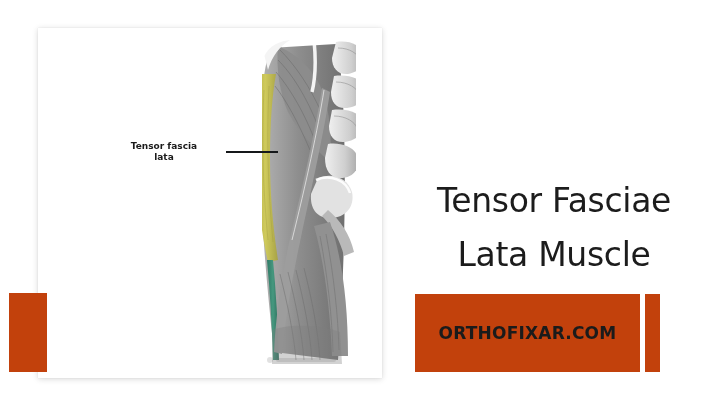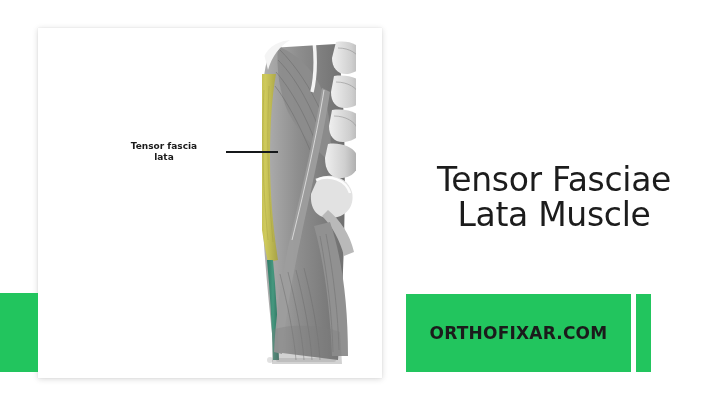--- a/index.html
+++ b/index.html
@@ -82,32 +82,33 @@
   #title-block {
     position: absolute;
     left: 404px;
     top: 158px;
     width: 300px;
     text-align: center;
   }
   #page-title {
     font-family: "DejaVu Sans", sans-serif;
     font-size: 33px;
-    line-height: 35px;
+    line-height: 54px;
     font-weight: normal;
     color: #1c1c1c;
-    margin: 4px;
+    margin: 16px;
     letter-spacing: -0.3px;
     white-space: pre-line;
   }
 
   
   .accent-block {
     position: absolute;
-    background: #22c55e;
+    background: #c2410c;
+    margin-left: 9px;
   }
   #accent-left {
     left: 0px;
     top: 293px;
     width: 38px;
     height: 79px;
   }
   #brand-banner {
     left: 406px;
     top: 294px;

